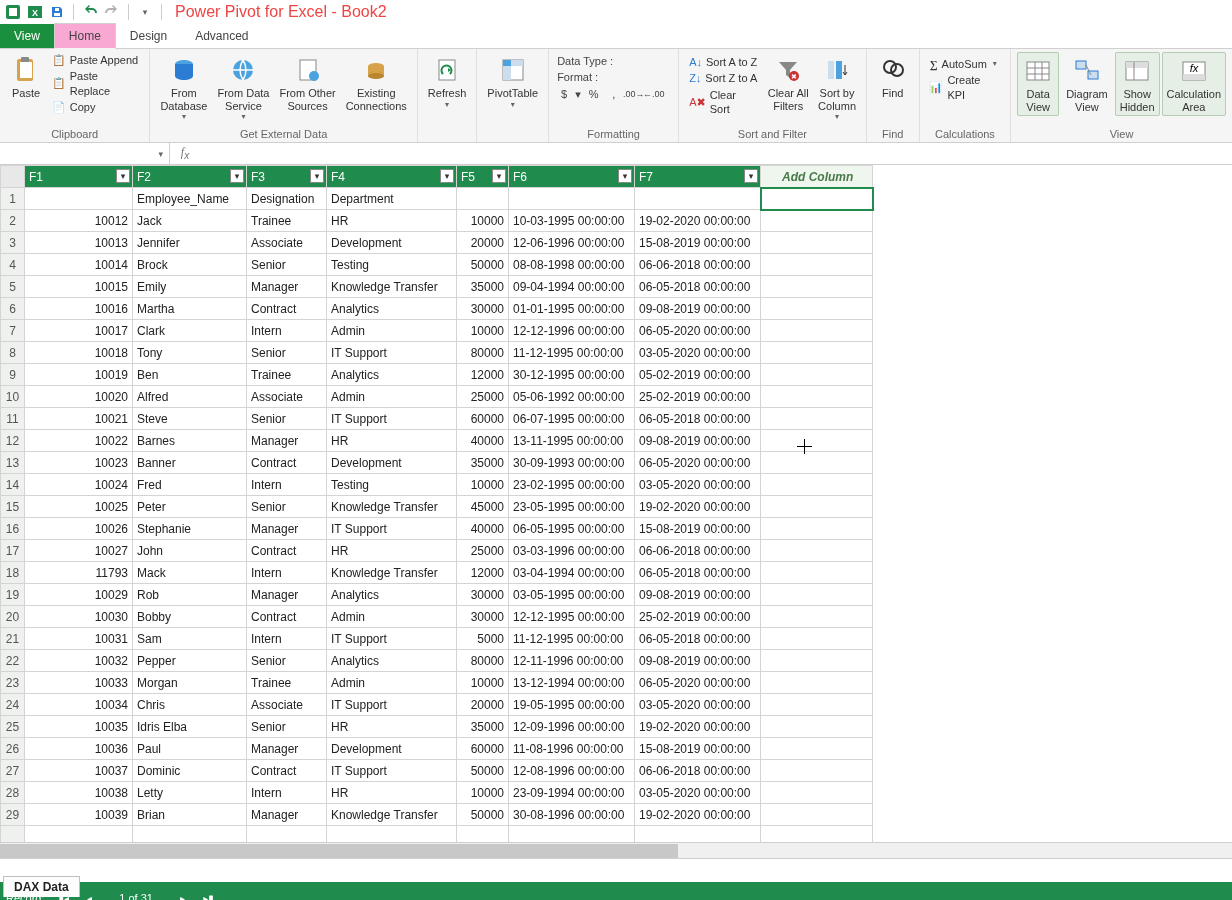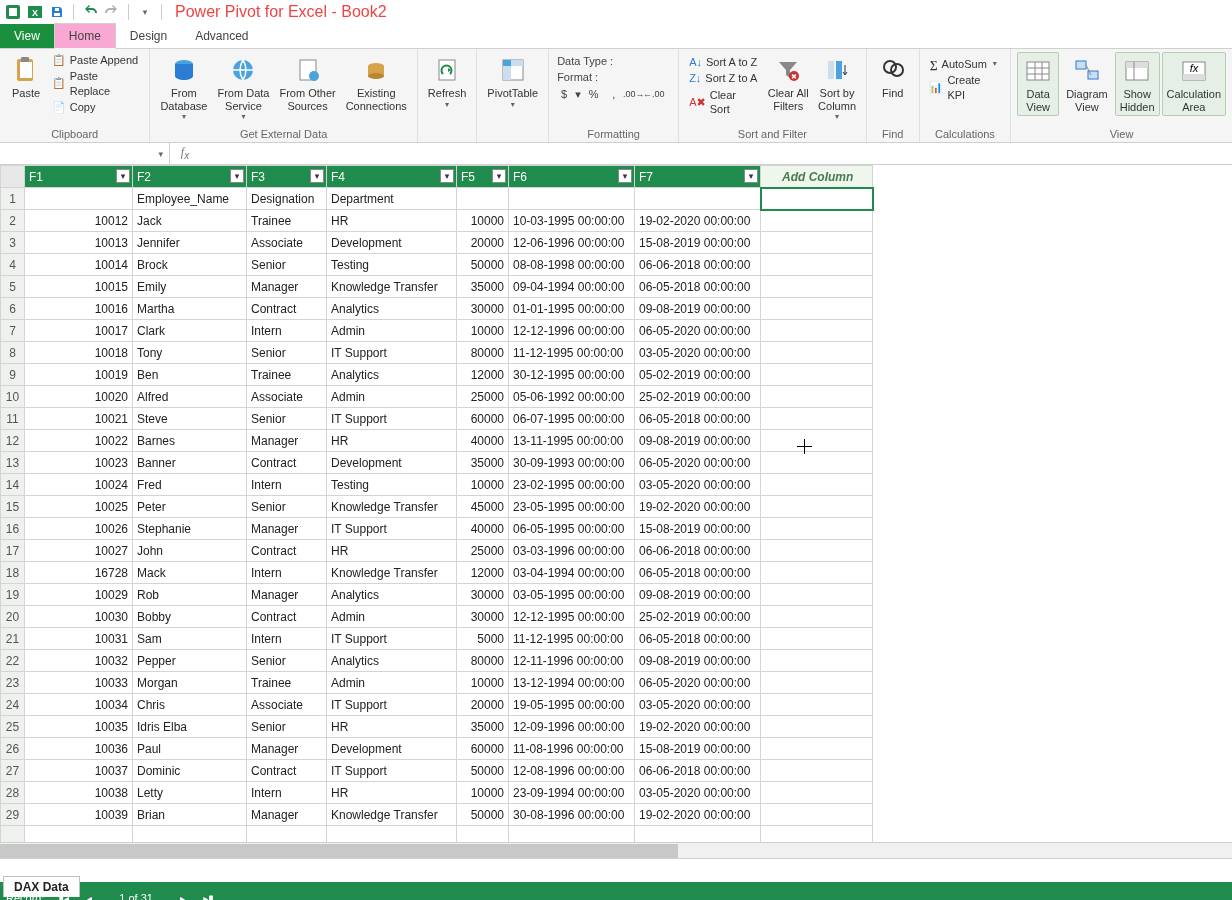--- a/index.html
+++ b/index.html
@@ -604,21 +604,21 @@
           <td>John</td>
           <td>Contract</td>
           <td>HR</td>
           <td class="num">25000</td>
           <td>03-03-1996 00:00:00</td>
           <td>06-06-2018 00:00:00</td>
           <td></td>
         </tr>
         <tr>
           <th class="rh">18</th>
-          <td class="num">16728</td>
+          <td class="num">11793</td>
           <td>Mack</td>
           <td>Intern</td>
           <td>Knowledge Transfer</td>
           <td class="num">12000</td>
           <td>03-04-1994 00:00:00</td>
           <td>06-05-2018 00:00:00</td>
           <td></td>
         </tr>
         <tr>
           <th class="rh">19</th>

